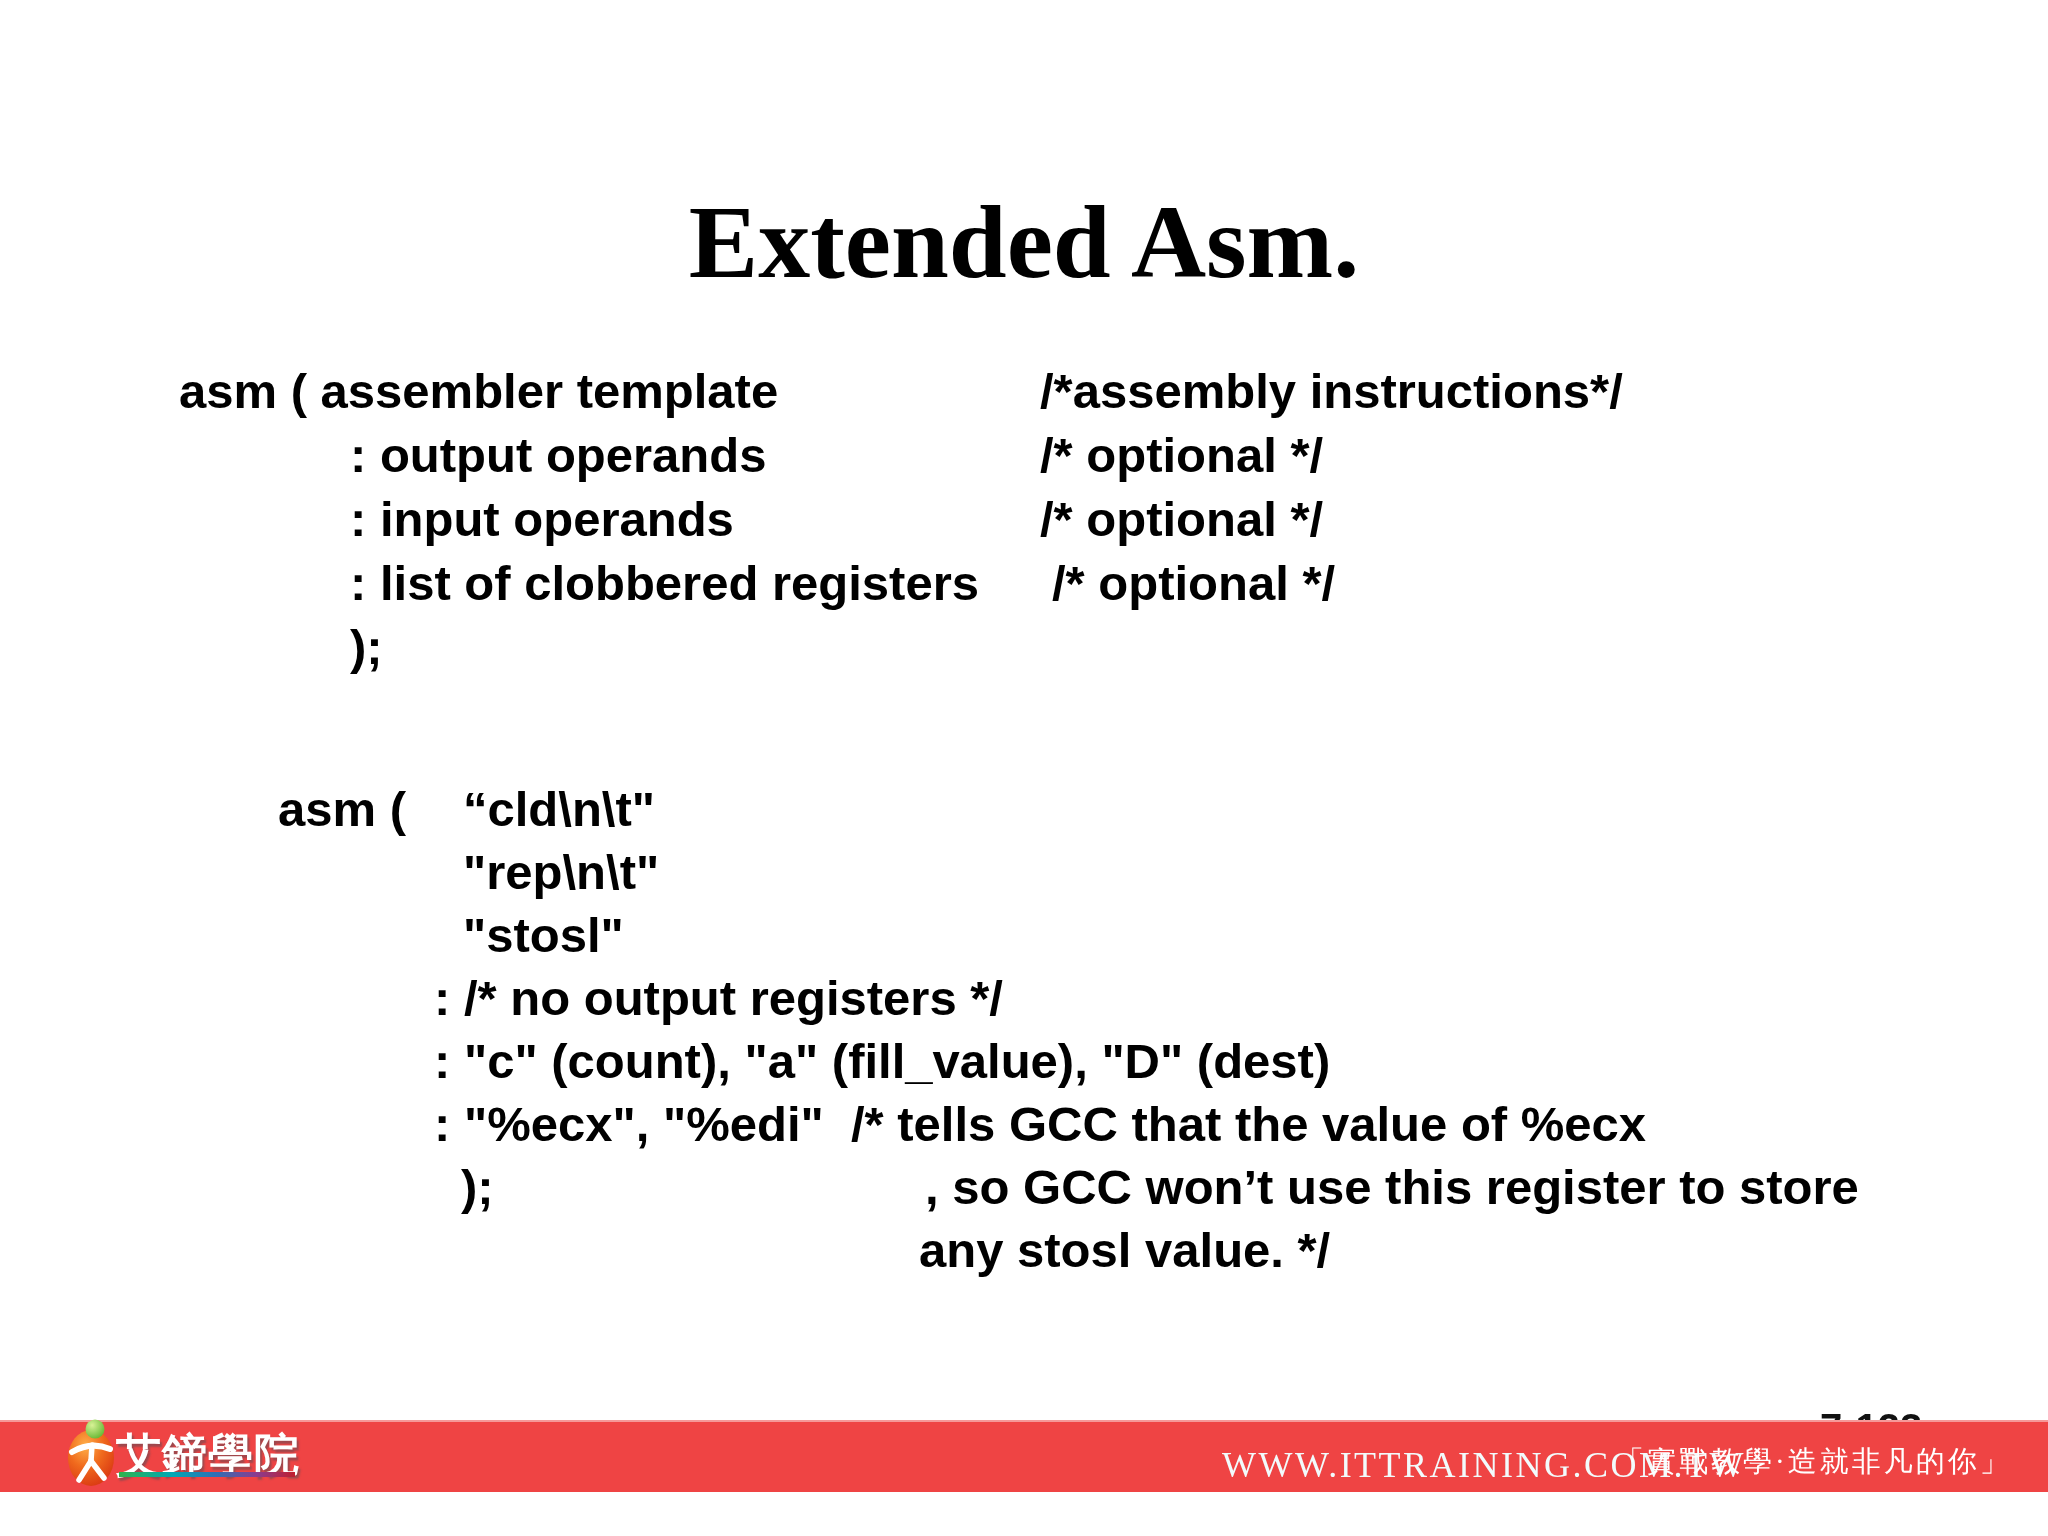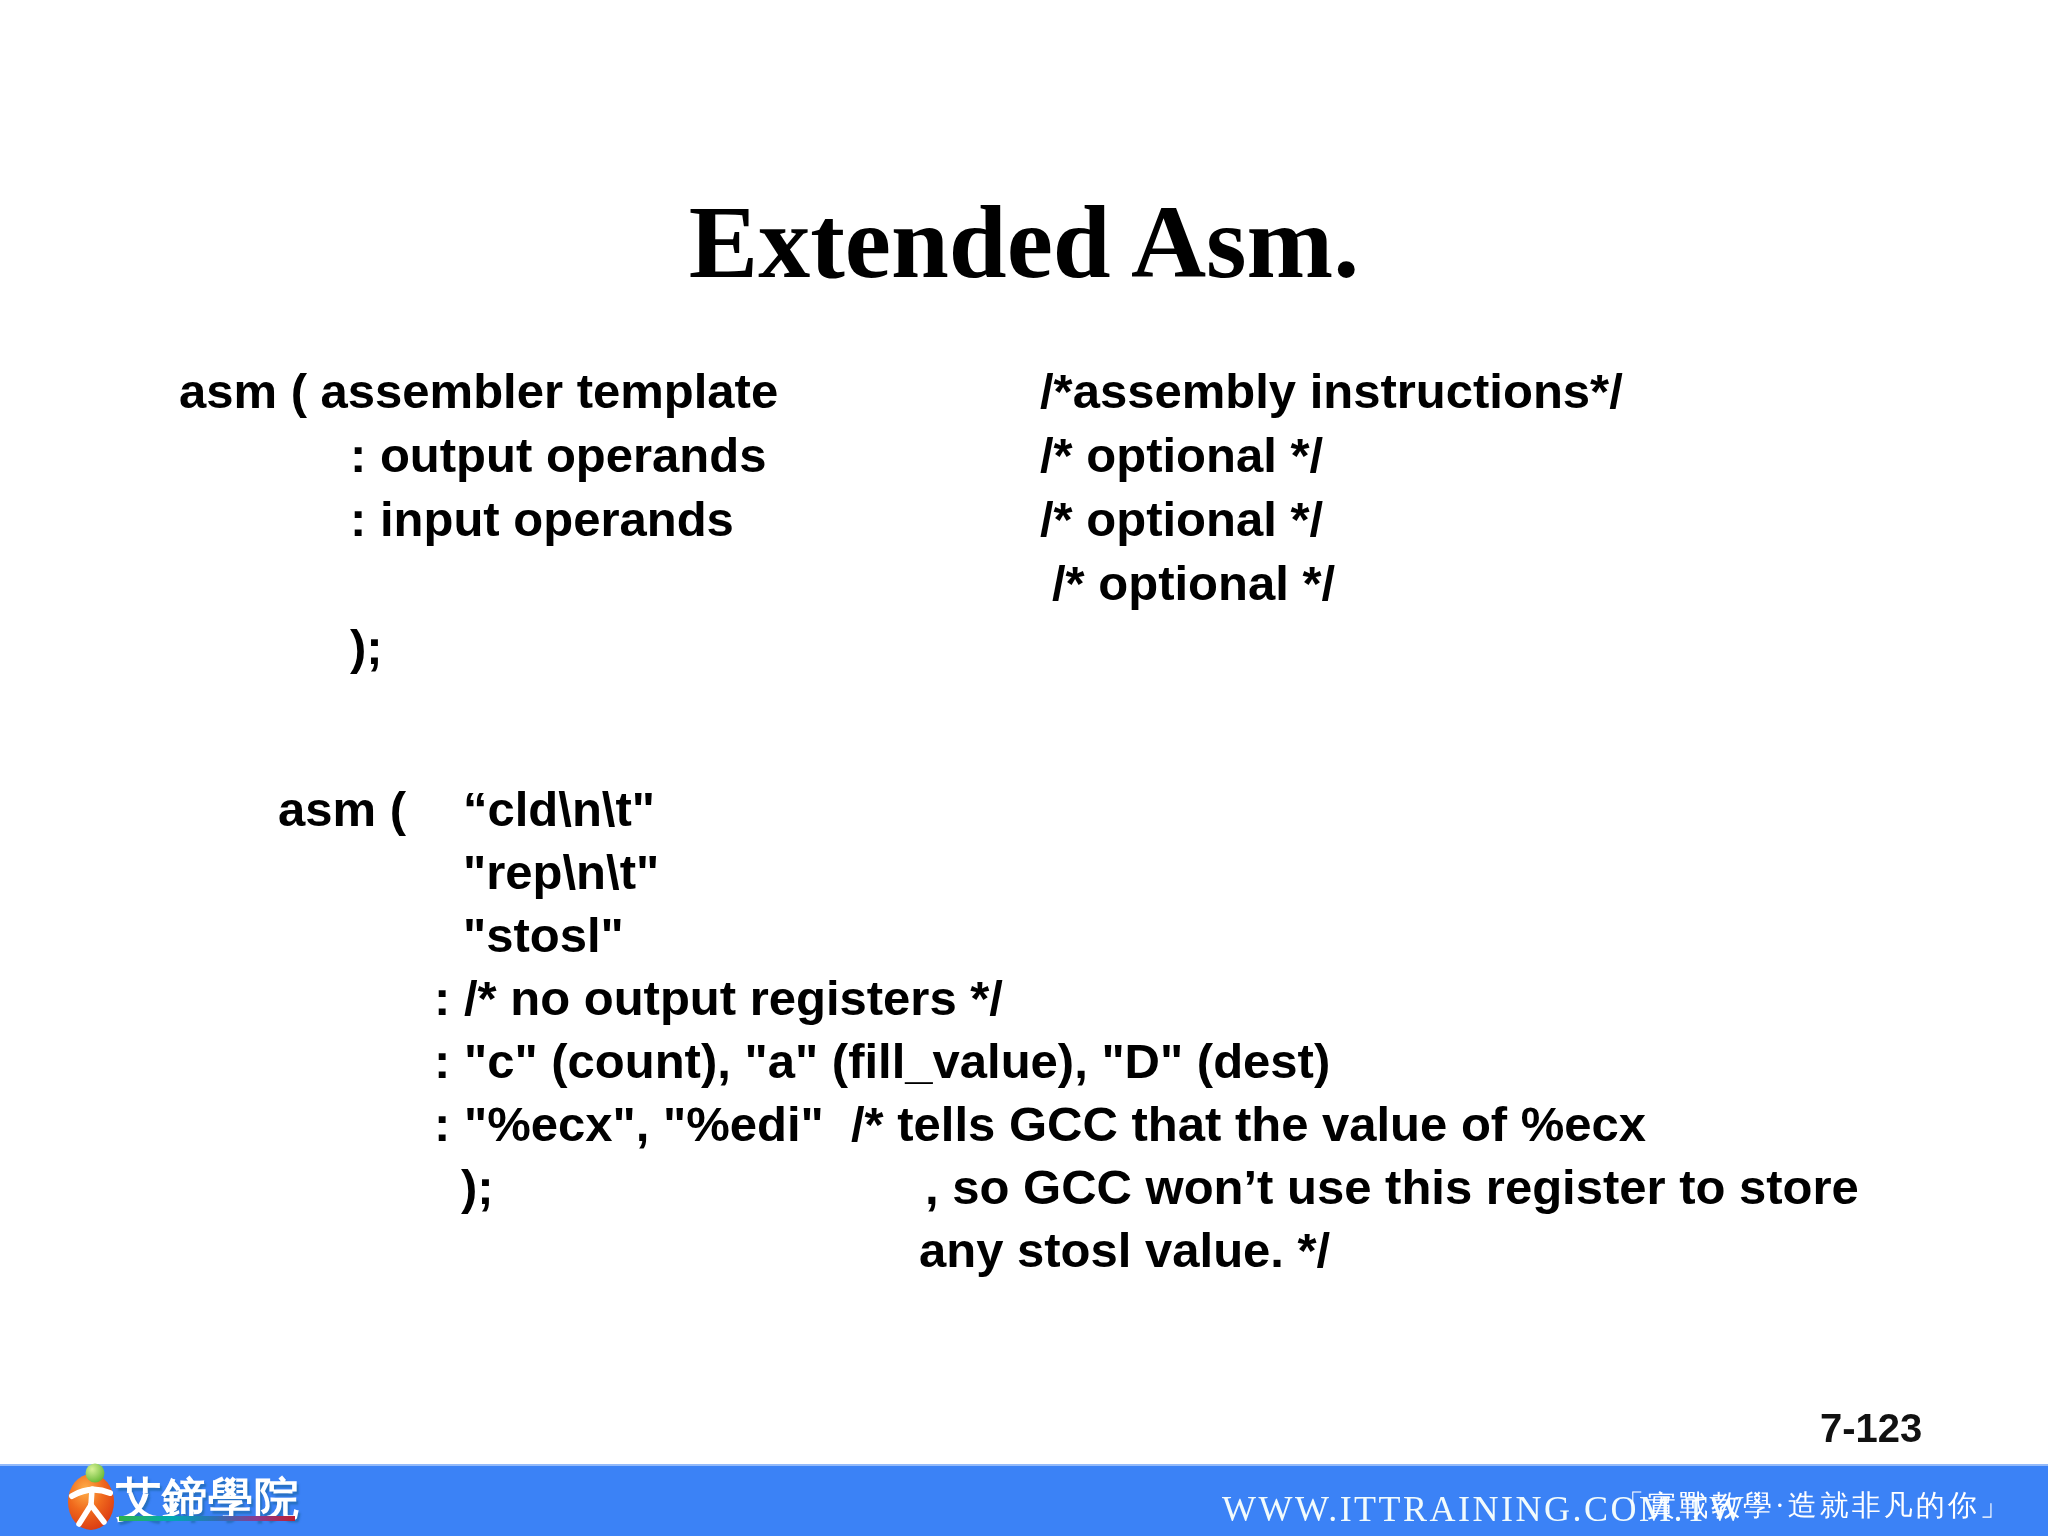--- a/index.html
+++ b/index.html
@@ -32,22 +32,22 @@
   #block2 .close{left:461px;}
   #block2 .cont{left:897px;}
   #block2 .cont2{left:925px;}
   #block2 .l8 .cont2{left:919px;}
   
   .page-number{
     position:absolute;left:1820px;top:1406px;font-size:40px;font-weight:bold;color:#111;
   }
   
   .footer-bar{
-    position:absolute;left:0;top:1464px;width:2048px;height:72px;
-    background:#3b82f6;
+    position:absolute;left:0;top:1420px;width:2048px;height:72px;
+    background:#ef4444;
   }
   .footer-bar::before{
     content:"";position:absolute;left:0;top:0;width:100%;height:2px;
     background:rgba(255,255,255,0.45);
   }
   .logo-mark{position:absolute;left:64px;top:-6px;width:58px;height:78px;}
   .logo-text{
     position:absolute;left:116px;top:5px;font-size:45px;font-weight:bold;color:#ffffff;
     letter-spacing:1px;white-space:nowrap;
     text-shadow:2px 3px 2px rgba(0,80,95,0.35);
@@ -84,20 +84,21 @@
     </div>
     <div class="line l1">
       <span class="seg code">: output operands</span>
       <span class="seg comment">/* optional */</span>
     </div>
     <div class="line l2">
       <span class="seg code">: input operands</span>
       <span class="seg comment">/* optional */</span>
     </div>
     <div class="line l3">
+      <span class="seg code">: list of clobbered registers</span>
       <span class="seg comment">/* optional */</span>
     </div>
     <div class="line l4">
       <span class="seg code">);</span>
     </div>
   </div>
 
   <div class="codeblock" id="block2">
     <div class="line l0">
       <span class="seg lead">asm (</span>

